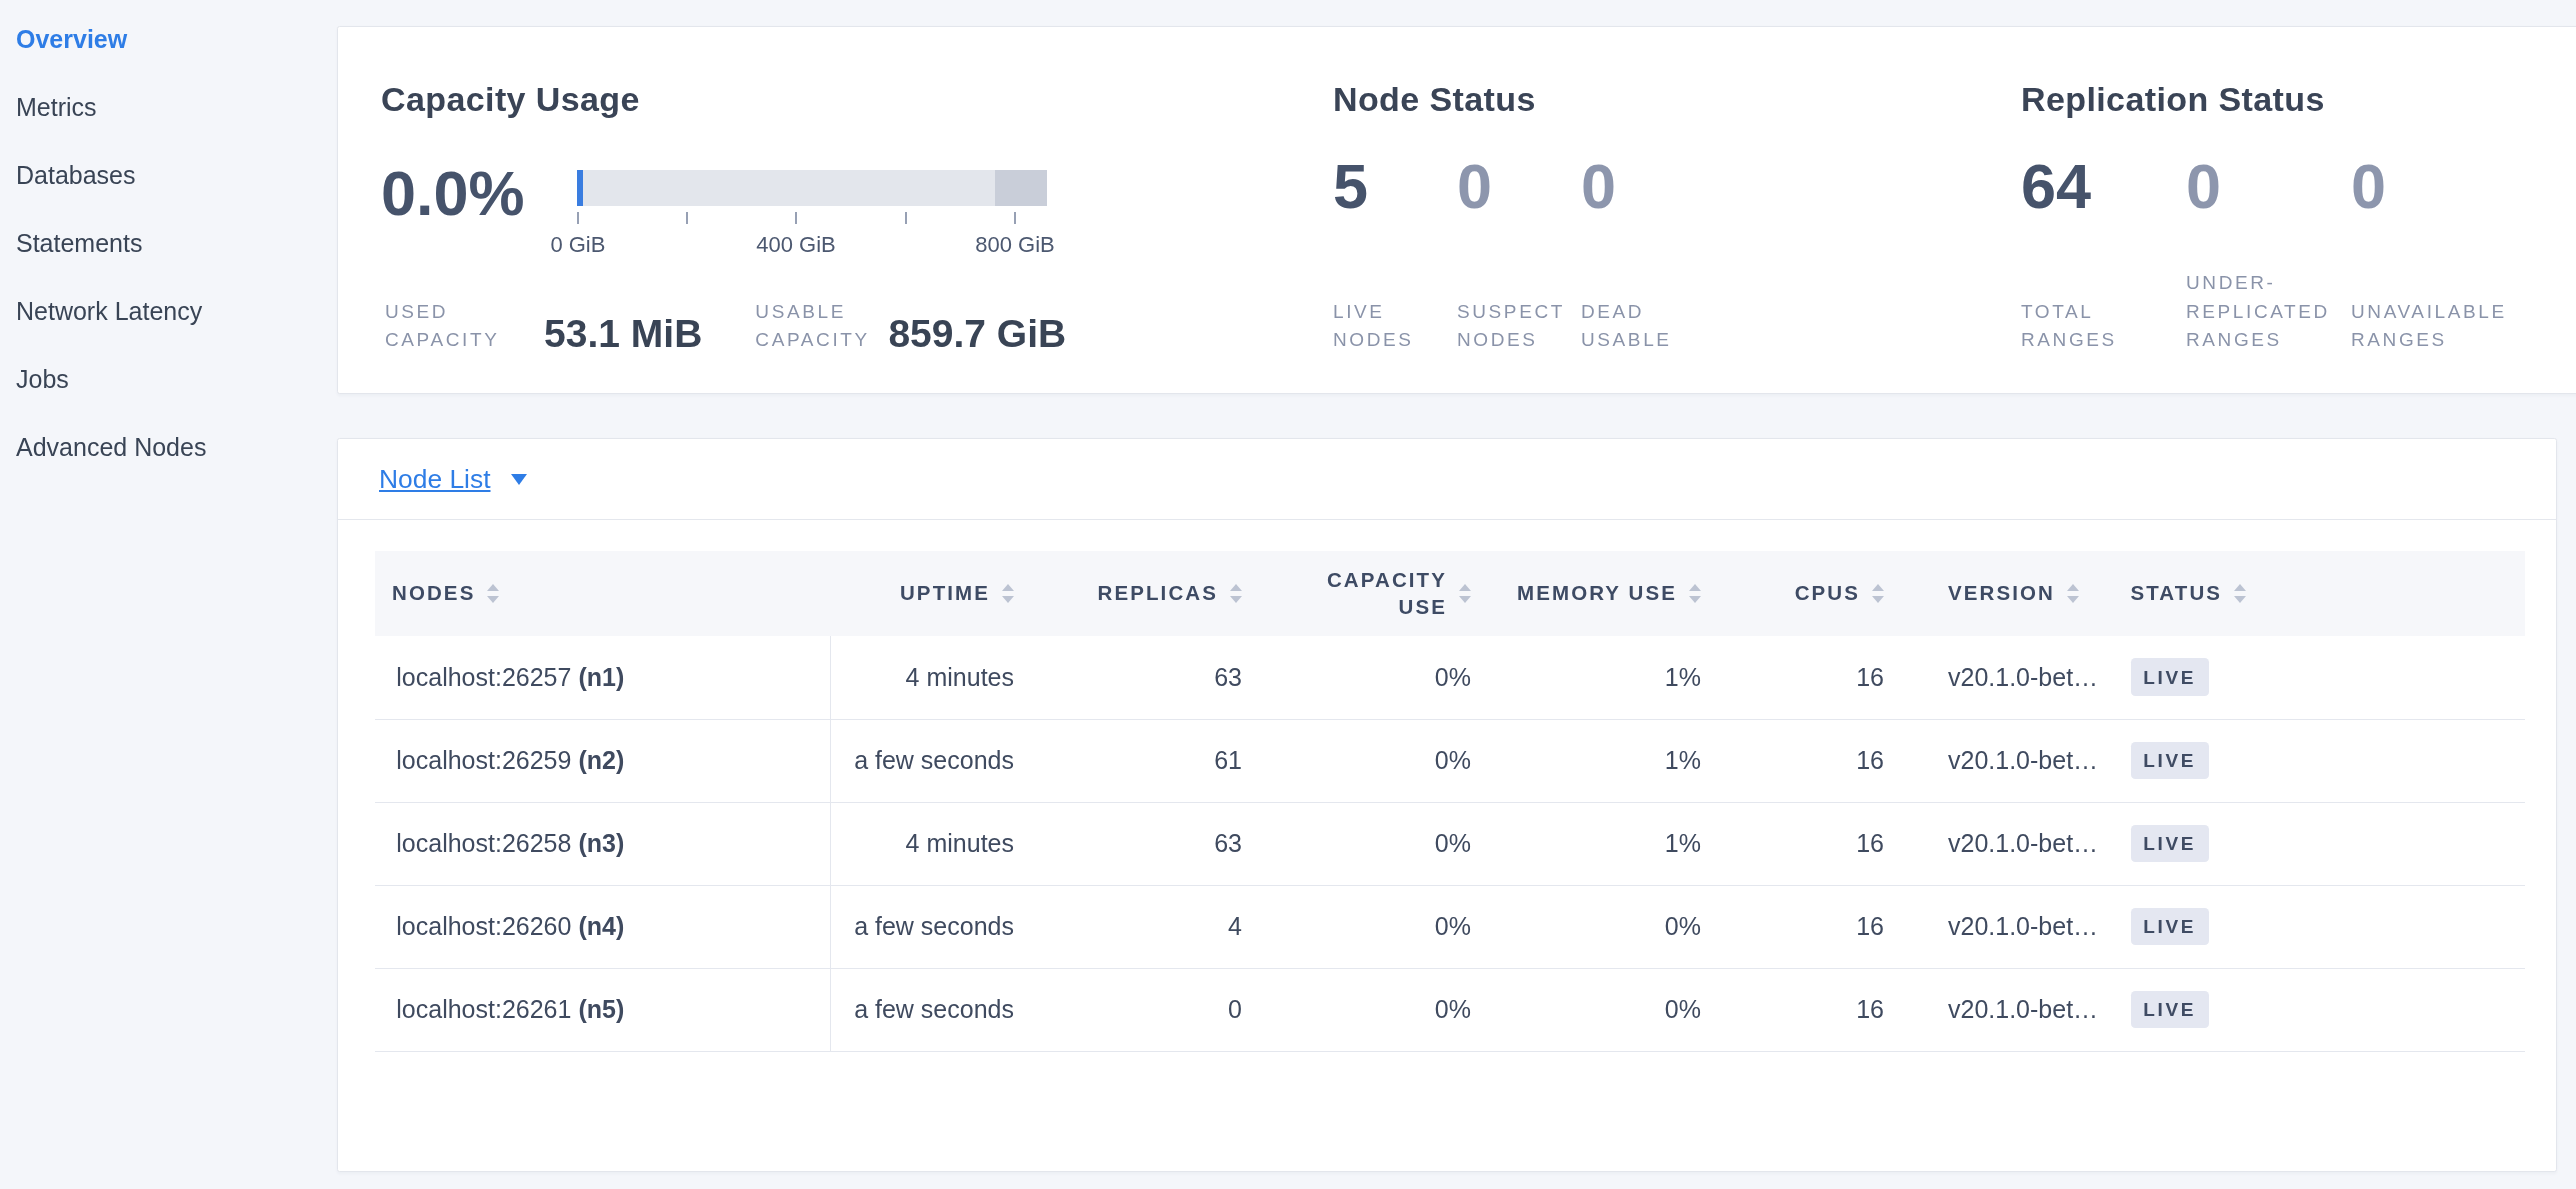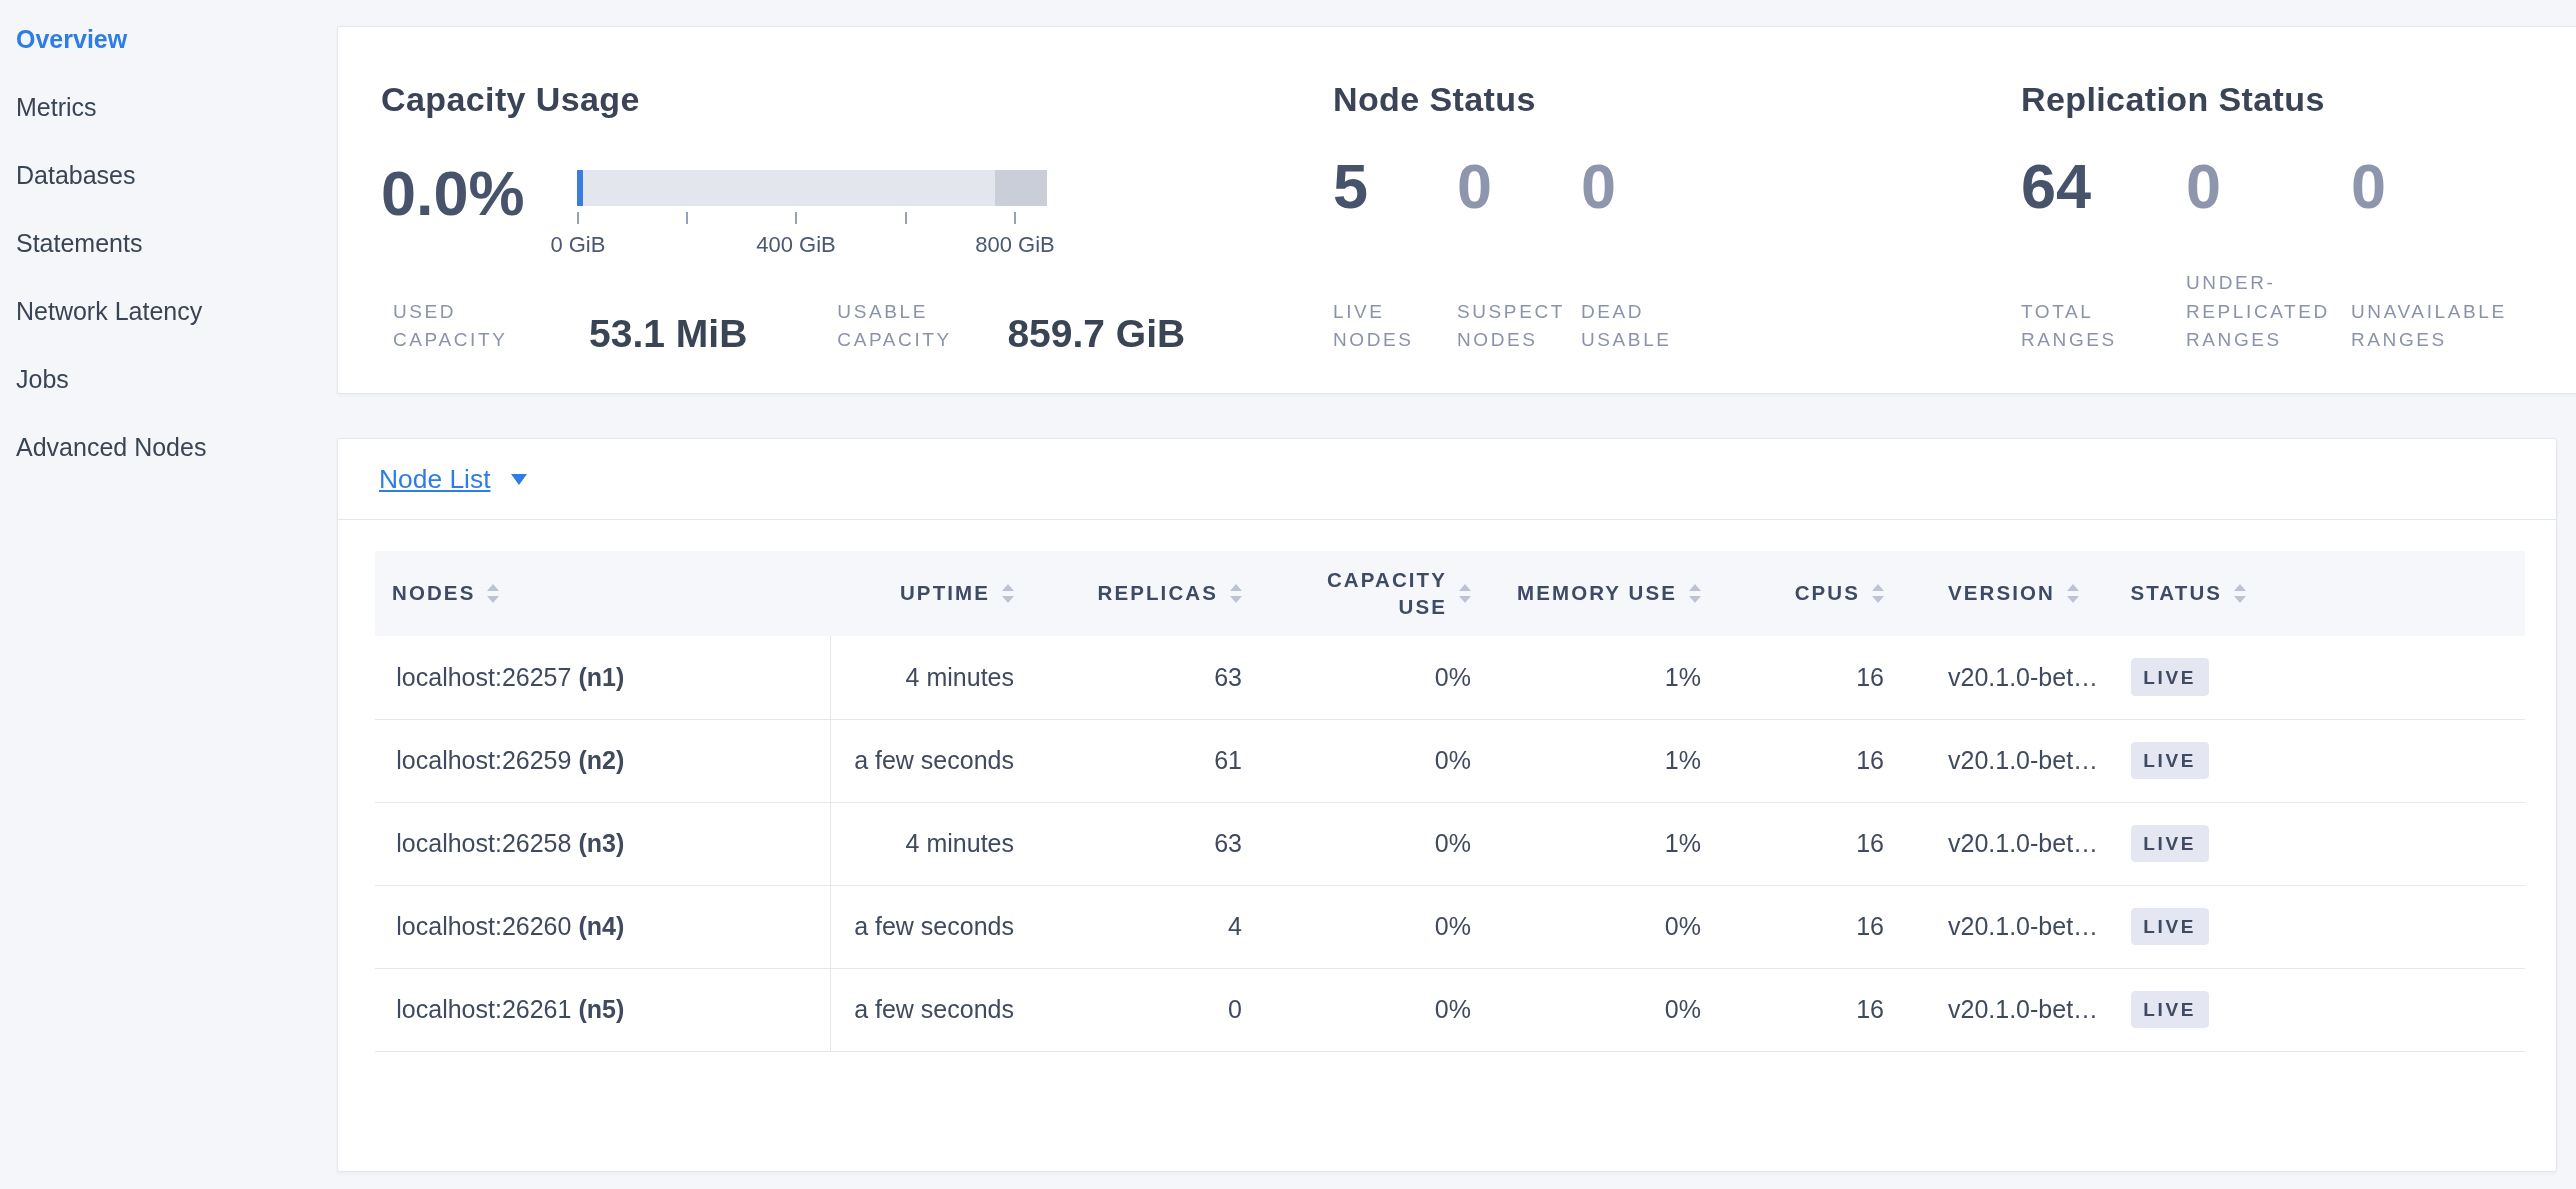--- a/index.html
+++ b/index.html
@@ -43,21 +43,21 @@
   .cap-barwrap { position:absolute; left:196px; top:143px; width:470px; }
   .bar { position:relative; height:36px; background:#e3e6ec; }
   .bar-used     { position:absolute; left:0; top:0; bottom:0; width:6px;  background:#3a7de0; }
   .bar-reserved { position:absolute; right:0; top:0; bottom:0; width:11%; background:#c9ced9; }
   .ticks { position:relative; width:438px; height:13.6px; margin-top:6px; }
   .tick  { position:absolute; top:0; width:1.7px; height:12.8px; background:#97a0b4; }
   .tick-labels { position:relative; width:438px; height:27px; margin-top:6.8px;
                  font-size:22px; color:#4c5870; }
   .tick-label { position:absolute; transform:translateX(-50%); white-space:nowrap; }
 
-  .cap-stats { position:absolute; left:12px; bottom:38px; display:flex; align-items:flex-end;gap:37px; }
+  .cap-stats { position:absolute; left:4px; bottom:38px; display:flex; align-items:flex-end; }
   .cap-label {
     font-size:19px; letter-spacing:2.6px; color:#8a93a9; line-height:1.5;
   }
   .cap-label.used   { width:154px; }
   .cap-label.usable { width:128px; margin-left:53px; }
   .cap-value { font-size:39px; font-weight:bold; color:#394455; line-height:1.05; margin-left:5.1px; white-space:nowrap; }
 
   
   .stat-numbers { position:absolute; top:128px; left:0; display:flex; }
   .stat-number { font-size:63px; font-weight:bold; color:#46536b; line-height:1; }

